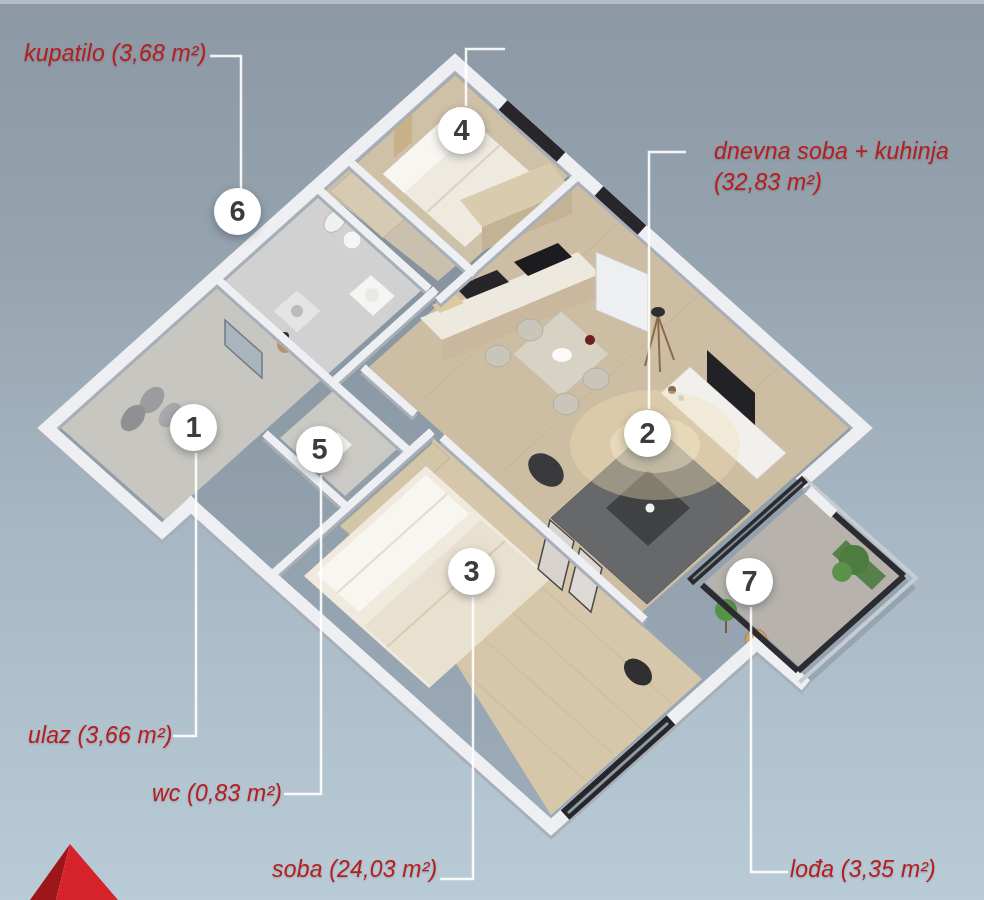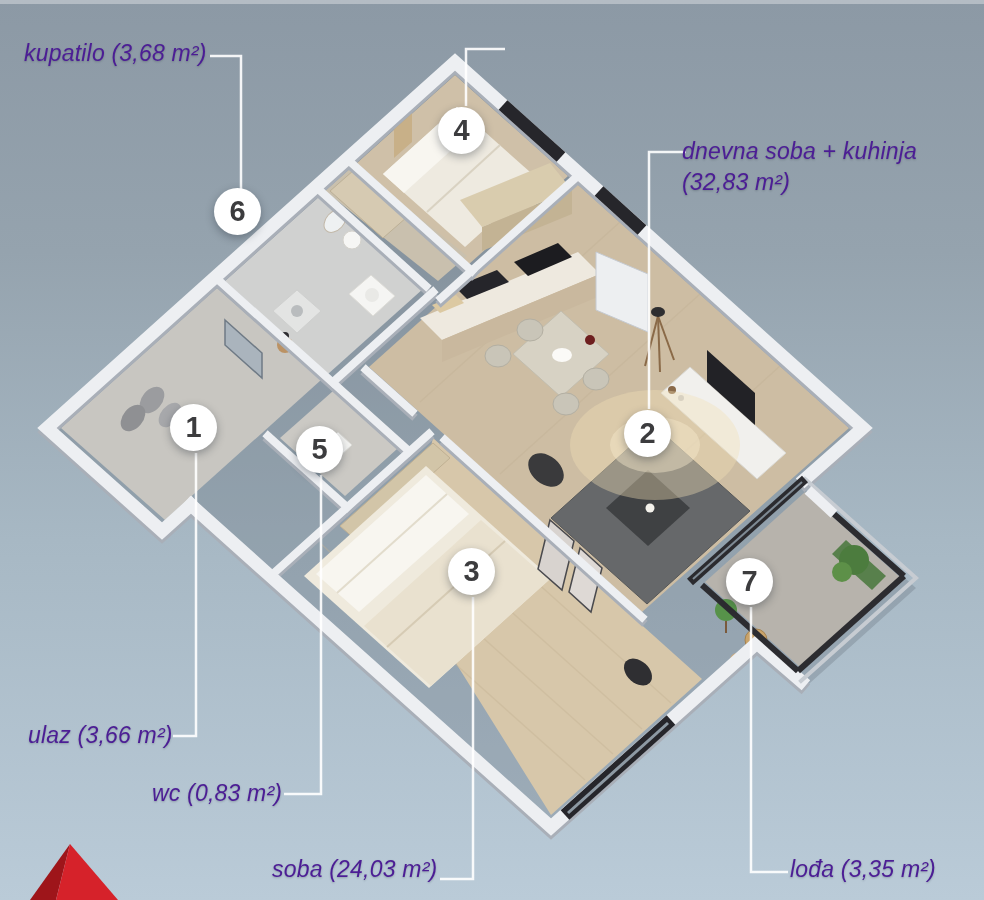--- a/index.html
+++ b/index.html
@@ -6,21 +6,21 @@
   body{
     width:984px;height:900px;overflow:hidden;position:relative;
     font-family:"Liberation Sans",sans-serif;
     background:linear-gradient(180deg,#8c99a5 0%,#95a3ae 28%,#a7b8c4 60%,#bacbd8 100%);
   }
   .stage{position:absolute;inset:0;width:984px;height:900px;}
   .top-glow{position:absolute;left:0;top:0;width:100%;height:4px;
     background:rgba(255,255,255,.35);}
   svg.plan{position:absolute;left:0;top:0;}
   .room-label{
-    position:absolute;color:#4c1d95;font-style:italic;font-size:23px;
+    position:absolute;color:#b91c1c;font-style:italic;font-size:23px;
     letter-spacing:.2px;white-space:nowrap;
     text-shadow:0 1px 2px rgba(40,50,60,.28);
   }
   .room-label.wrap{white-space:normal;width:252px;line-height:31px;}
   .marker{
     position:absolute;width:47px;height:47px;border-radius:50%;
     background:#ffffff;color:#3c3c3e;font-weight:700;font-size:29px;
     display:flex;align-items:center;justify-content:center;
     box-shadow:0 3px 8px rgba(25,35,45,.35);
   }
@@ -205,21 +205,21 @@
       <polyline points="788,872 751,872 751,607"></polyline>
     </g>
 
     <g>
       <polygon points="70,844 56,900 30,900" fill="#9e151a"></polygon>
       <polygon points="70,844 118,900 56,900" fill="#d6222a"></polygon>
     </g>
   </svg>
 
   <div class="room-label" style="left:24px;top:40px;">kupatilo (3,68 m²)</div>
-  <div class="room-label wrap" style="left:682px;top:136px;">dnevna soba + kuhinja (32,83 m²)</div>
+  <div class="room-label wrap" style="left:714px;top:136px;">dnevna soba + kuhinja (32,83 m²)</div>
   <div class="room-label" style="left:28px;top:722px;">ulaz (3,66 m²)</div>
   <div class="room-label" style="left:152px;top:780px;">wc (0,83 m²)</div>
   <div class="room-label" style="left:272px;top:856px;">soba (24,03 m²)</div>
   <div class="room-label" style="left:790px;top:856px;">lođa (3,35 m²)</div>
 
   <div class="marker" style="left:170px;top:404px;">1</div>
   <div class="marker" style="left:624px;top:410px;">2</div>
   <div class="marker" style="left:448px;top:548px;">3</div>
   <div class="marker" style="left:438px;top:107px;">4</div>
   <div class="marker" style="left:296px;top:426px;">5</div>

